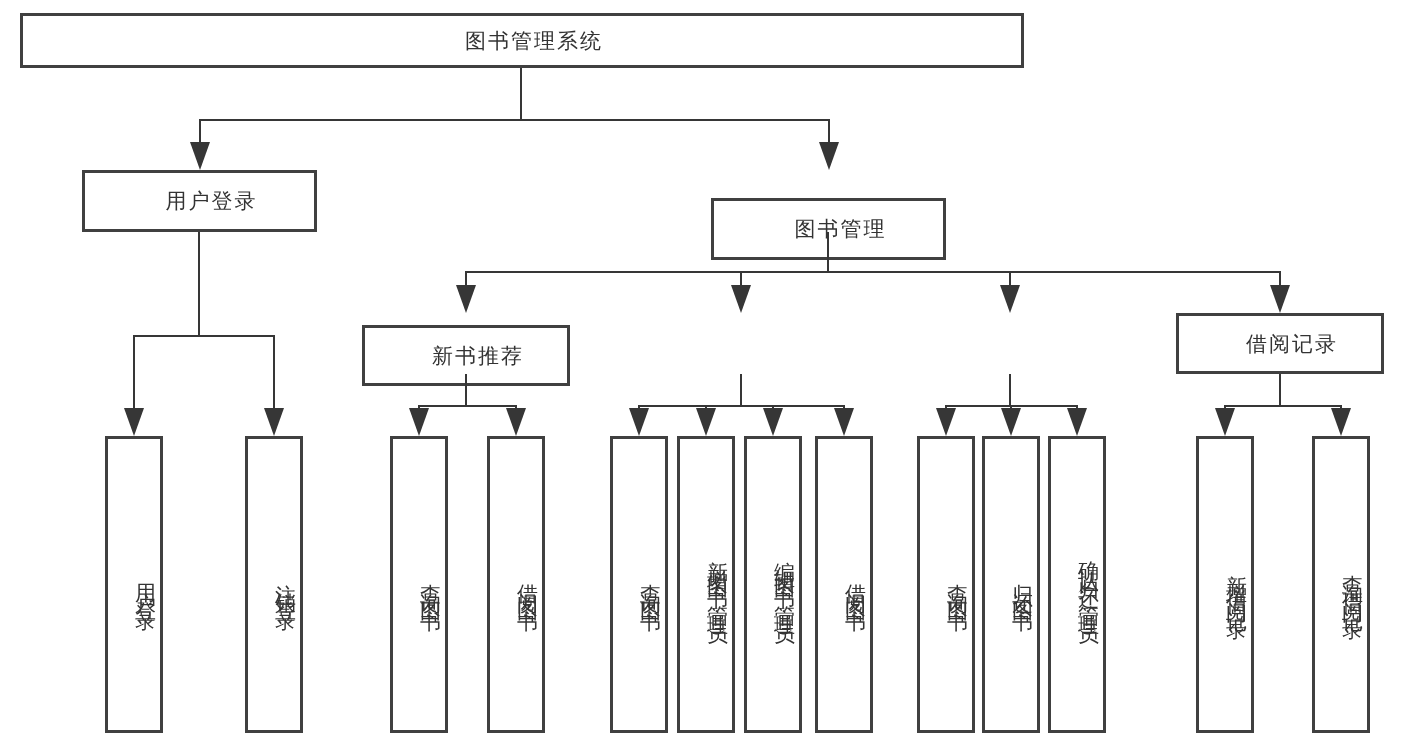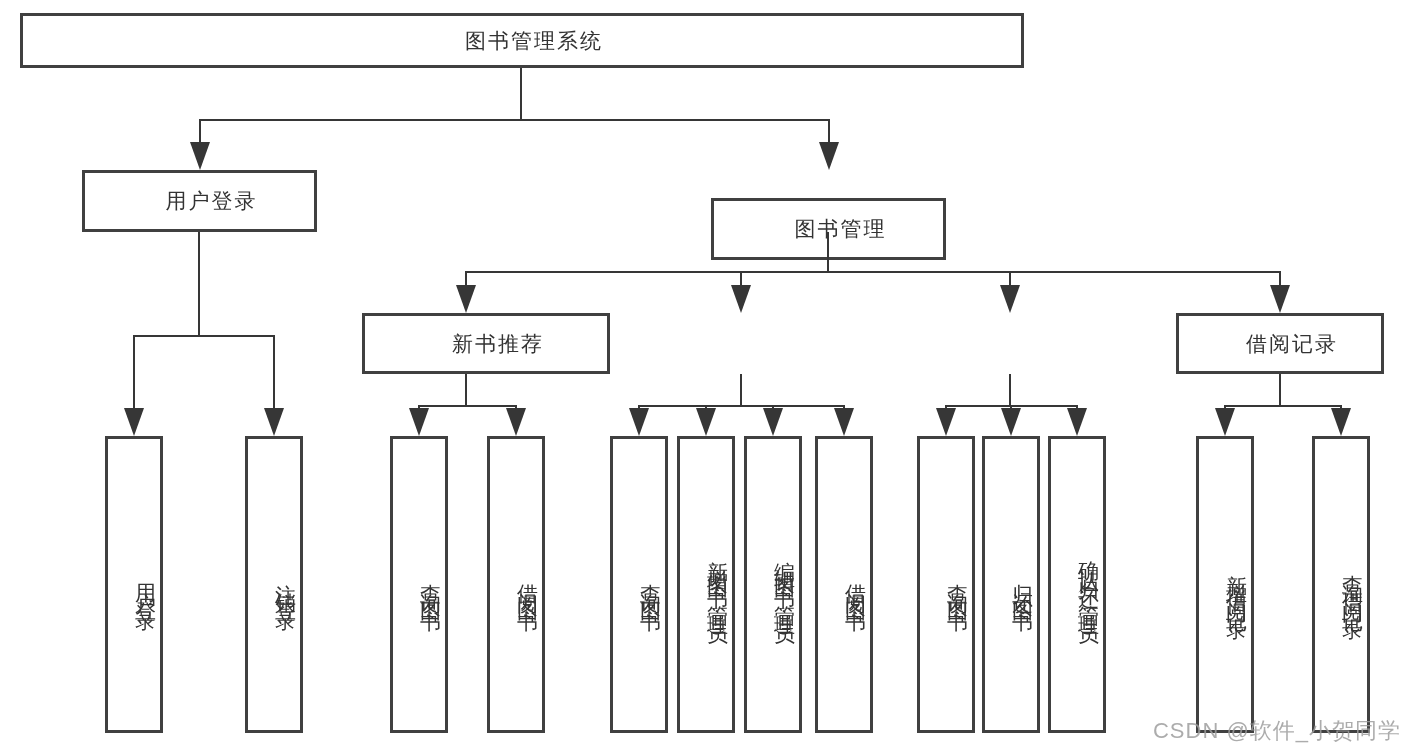--- a/index.html
+++ b/index.html
@@ -89,21 +89,21 @@
   <div class="hline" style="left:466px; top:271px; width:815px;"></div>
   <div class="vline" style="left:465px; top:271px; height:18px;"></div>
   <div class="arrow" style="left:456px; top:285px;"></div>
   <div class="vline" style="left:740px; top:271px; height:18px;"></div>
   <div class="arrow" style="left:731px; top:285px;"></div>
   <div class="vline" style="left:1009px; top:271px; height:18px;"></div>
   <div class="arrow" style="left:1000px; top:285px;"></div>
   <div class="vline" style="left:1279px; top:271px; height:18px;"></div>
   <div class="arrow" style="left:1270px; top:285px;"></div>
 
-  <div class="box" style="left:362px; top:313px; width:248px; height:61px;">
+  <div class="box" style="left:362px; top:325px; width:208px; height:61px;">
     <span>新书推荐</span>
   </div>
   <div class="box" style="left:1176px; top:313px; width:208px; height:61px;">
     <span>借阅记录</span>
   </div>
 
   <div class="vline" style="left:465px; top:374px; height:33px;"></div>
   <div class="hline" style="left:419px; top:405px; width:98px;"></div>
   <div class="vline" style="left:418px; top:405px; height:8px;"></div>
   <div class="arrow" style="left:409px; top:408px;"></div>
@@ -174,15 +174,14 @@
     <span class="vtext">确认归还（管理员）</span>
   </div>
 
   <div class="box vbox" style="left:1196px; top:436px; width:58px; height:297px;">
     <span class="vtext">新增借阅记录</span>
   </div>
   <div class="box vbox" style="left:1312px; top:436px; width:58px; height:297px;">
     <span class="vtext">查询借阅记录</span>
   </div>
 
-  <div class="watermark">CSDN @软件_小贺同学</div>
 
 </div>
 
 </body></html>

